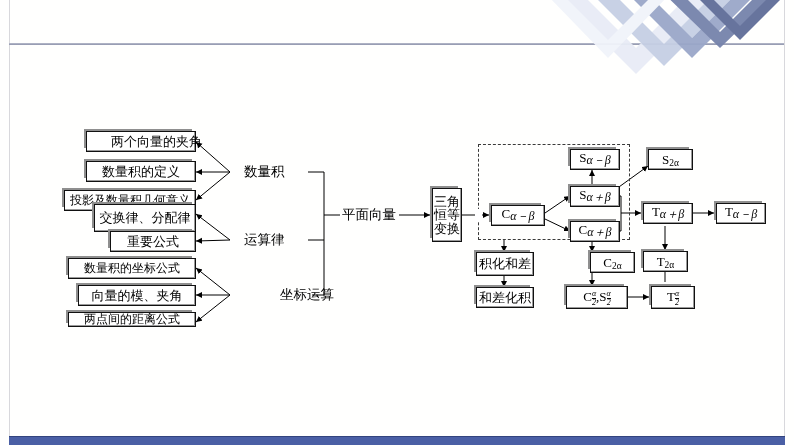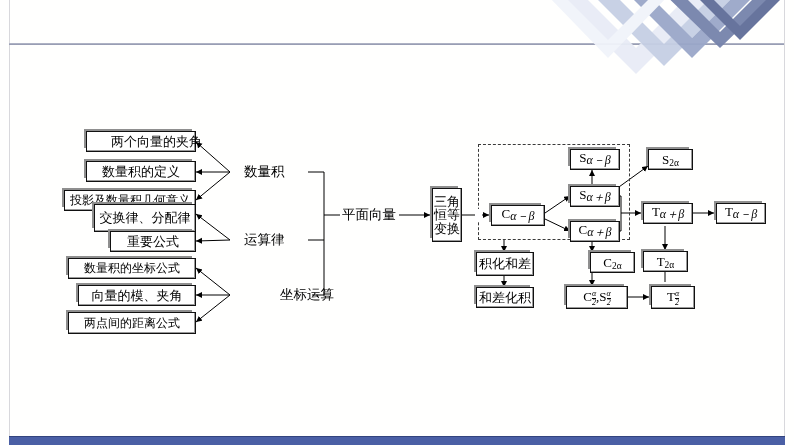--- a/index.html
+++ b/index.html
@@ -160,21 +160,21 @@
     <div class="nbox cn" style="left:110px;top:231px;width:86px;height:21px;">
       <span>重要公式</span>
     </div>
 
     <div class="nbox cn-sm" style="left:68px;top:258px;width:128px;height:21px;">
       <span>数量积的坐标公式</span>
     </div>
     <div class="nbox cn" style="left:78px;top:285px;width:118px;height:21px;">
       <span>向量的模、夹角</span>
     </div>
-    <div class="nbox cn-sm" style="left:68px;top:312px;width:128px;height:22px;">
+    <div class="nbox cn-sm" style="left:68px;top:312px;width:128px;height:15px;">
       <span>两点间的距离公式</span>
     </div>
 
     <div class="plain" style="left:244px;top:163px;">
       <span>数量积</span>
     </div>
     <div class="plain" style="left:244px;top:231px;">
       <span>运算律</span>
     </div>
     <div class="plain" style="left:244px;top:286px;margin-left:36px;">

